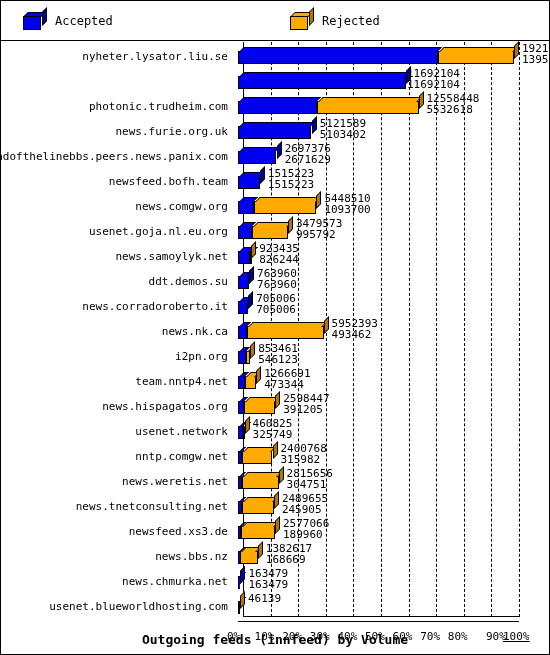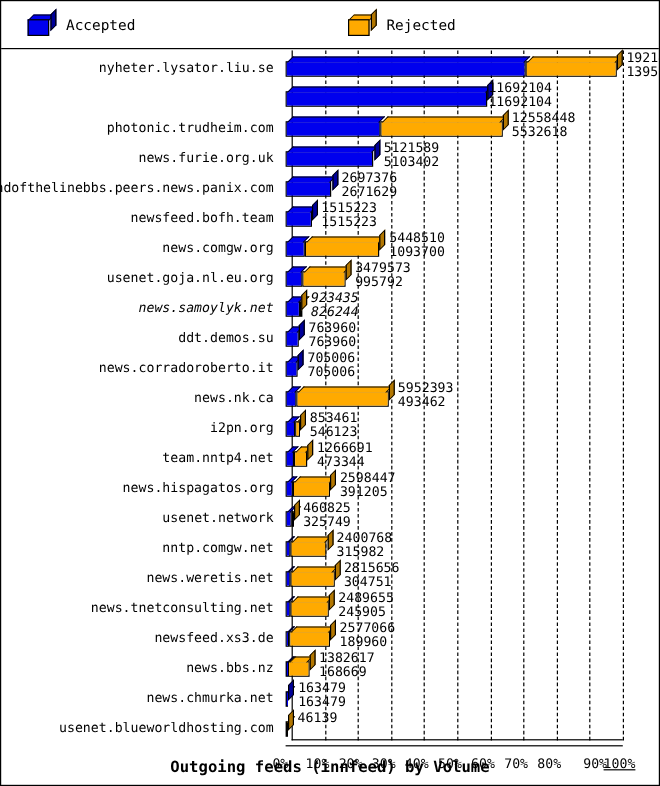--- a/index.html
+++ b/index.html
@@ -213,21 +213,21 @@
               <div class="bdy" style="background: rgb(255, 170, 0);"></div>
               <div class="btop" style="background: rgb(255, 170, 0);"></div>
             </div>
             <div class="capend" style="left: 49.956px; background: rgb(179, 119, 0);"></div>
           </div>
           <div class="vlabels" style="left: 294.956px;">
             <div>3479573</div>
             <div>995792</div>
           </div>
         </div>
-        <div class="row" style="top: 205px; font-style: italic;">
+        <div class="row" style="top: 205px;">
           <div class="cat">news.samoylyk.net</div>
           <div class="bargrp" style="left: 237px;">
             <div class="bar" style="left: 0px; width: 11.868px;">
               <div class="bdy" style="background: rgb(0, 0, 238);"></div>
               <div class="btop" style="background: rgb(0, 0, 238);"></div>
             </div>
             <div class="bar" style="left: 11.868px; width: 1.38px;">
               <div class="bdy" style="background: rgb(255, 170, 0);"></div>
               <div class="btop" style="background: rgb(255, 170, 0);"></div>
             </div>

